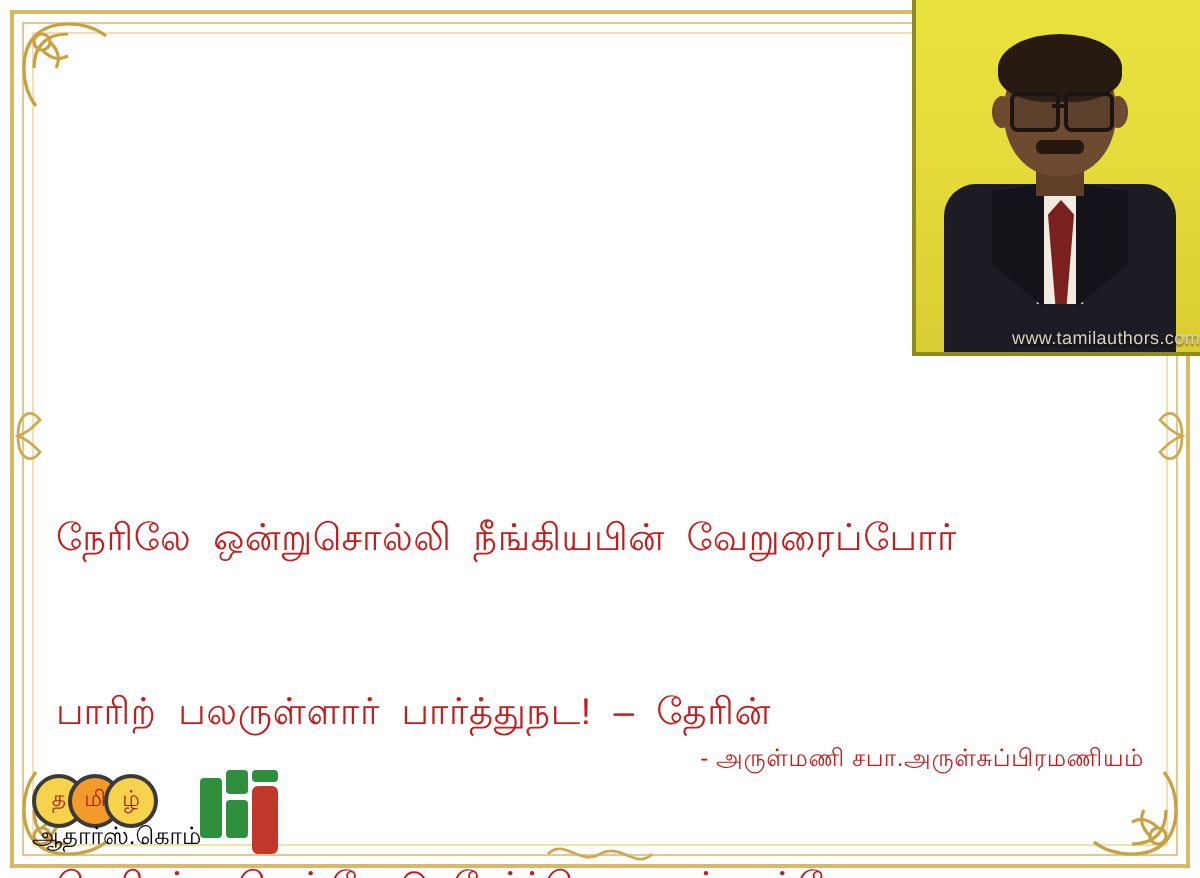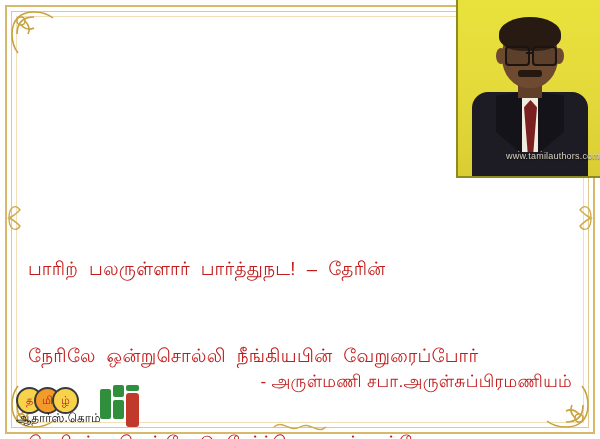--- a/index.html
+++ b/index.html
@@ -152,21 +152,21 @@
     clip-path: polygon(50% 0, 100% 14%, 72% 100%, 28% 100%, 0 14%);
   }
   .ph-lapel-l, .ph-lapel-r {
     position: absolute;
     top: 92px; width: 26px; height: 62px; background: #15131a;
   }
   .ph-lapel-l { left: 38px; clip-path: polygon(100% 0, 100% 100%, 0 64%, 0 6%); }
   .ph-lapel-r { left: 80px; clip-path: polygon(0 0, 100% 6%, 100% 64%, 0 100%); }
   .photo-watermark {
     position: absolute;
-    left: 0; right: 0; bottom: 15px;
+    left: 0; right: 0; bottom: 2px;
     text-align: center;
     font-size: 9px;
     color: #d8d2c0;
     letter-spacing: 0.2px;
     text-shadow: 0 1px 1px rgba(0,0,0,0.55);
     padding-left: 48px;
   }
 
   
   .verse {
@@ -183,21 +183,21 @@
   .verse-line { display: block; }
 
   .author {
     position: absolute;
     left: 28px;
     top: 372px;
     width: 544px;
     text-align: right;
     padding-right: 8px;
     color: #c21d1d;
-    font-size: 17px;
+    font-size: 12px;
     letter-spacing: 0.3px;
   }
 
   
   .logo {
     position: absolute;
     left: 16px;
     bottom: 6px;
     width: 150px;
     height: 48px;
@@ -316,22 +316,22 @@
       <div class="ph-hair"></div>
       <div class="ph-glass-l"></div>
       <div class="ph-glass-r"></div>
       <div class="ph-bridge"></div>
       <div class="ph-mous"></div>
     </div>
     <div class="photo-watermark">www.tamilauthors.com</div>
   </div>
 
   <div class="verse">
+    <span class="verse-line">நேரிலே  ஒன்றுசொல்லி  நீங்கியபின்  வேறுரைப்போர்</span>
     <span class="verse-line">பாரிற்  பலருள்ளார்  பார்த்துநட!  –  தேரின்</span>
-    <span class="verse-line">நேரிலே  ஒன்றுசொல்லி  நீங்கியபின்  வேறுரைப்போர்</span>
     <span class="verse-line">செயிரற்ற  நெஞ்சோடு  சேர்ந்தொழுகும்  நட்பே</span>
     
   </div>
 
   <div class="author">-  அருள்மணி  சபா.அருள்சுப்பிரமணியம்</div>
 
   <div class="logo">
     <div class="logo-circ lc1">த</div>
     <div class="logo-circ lc2">மி</div>
     <div class="logo-circ lc3">ழ்</div>

